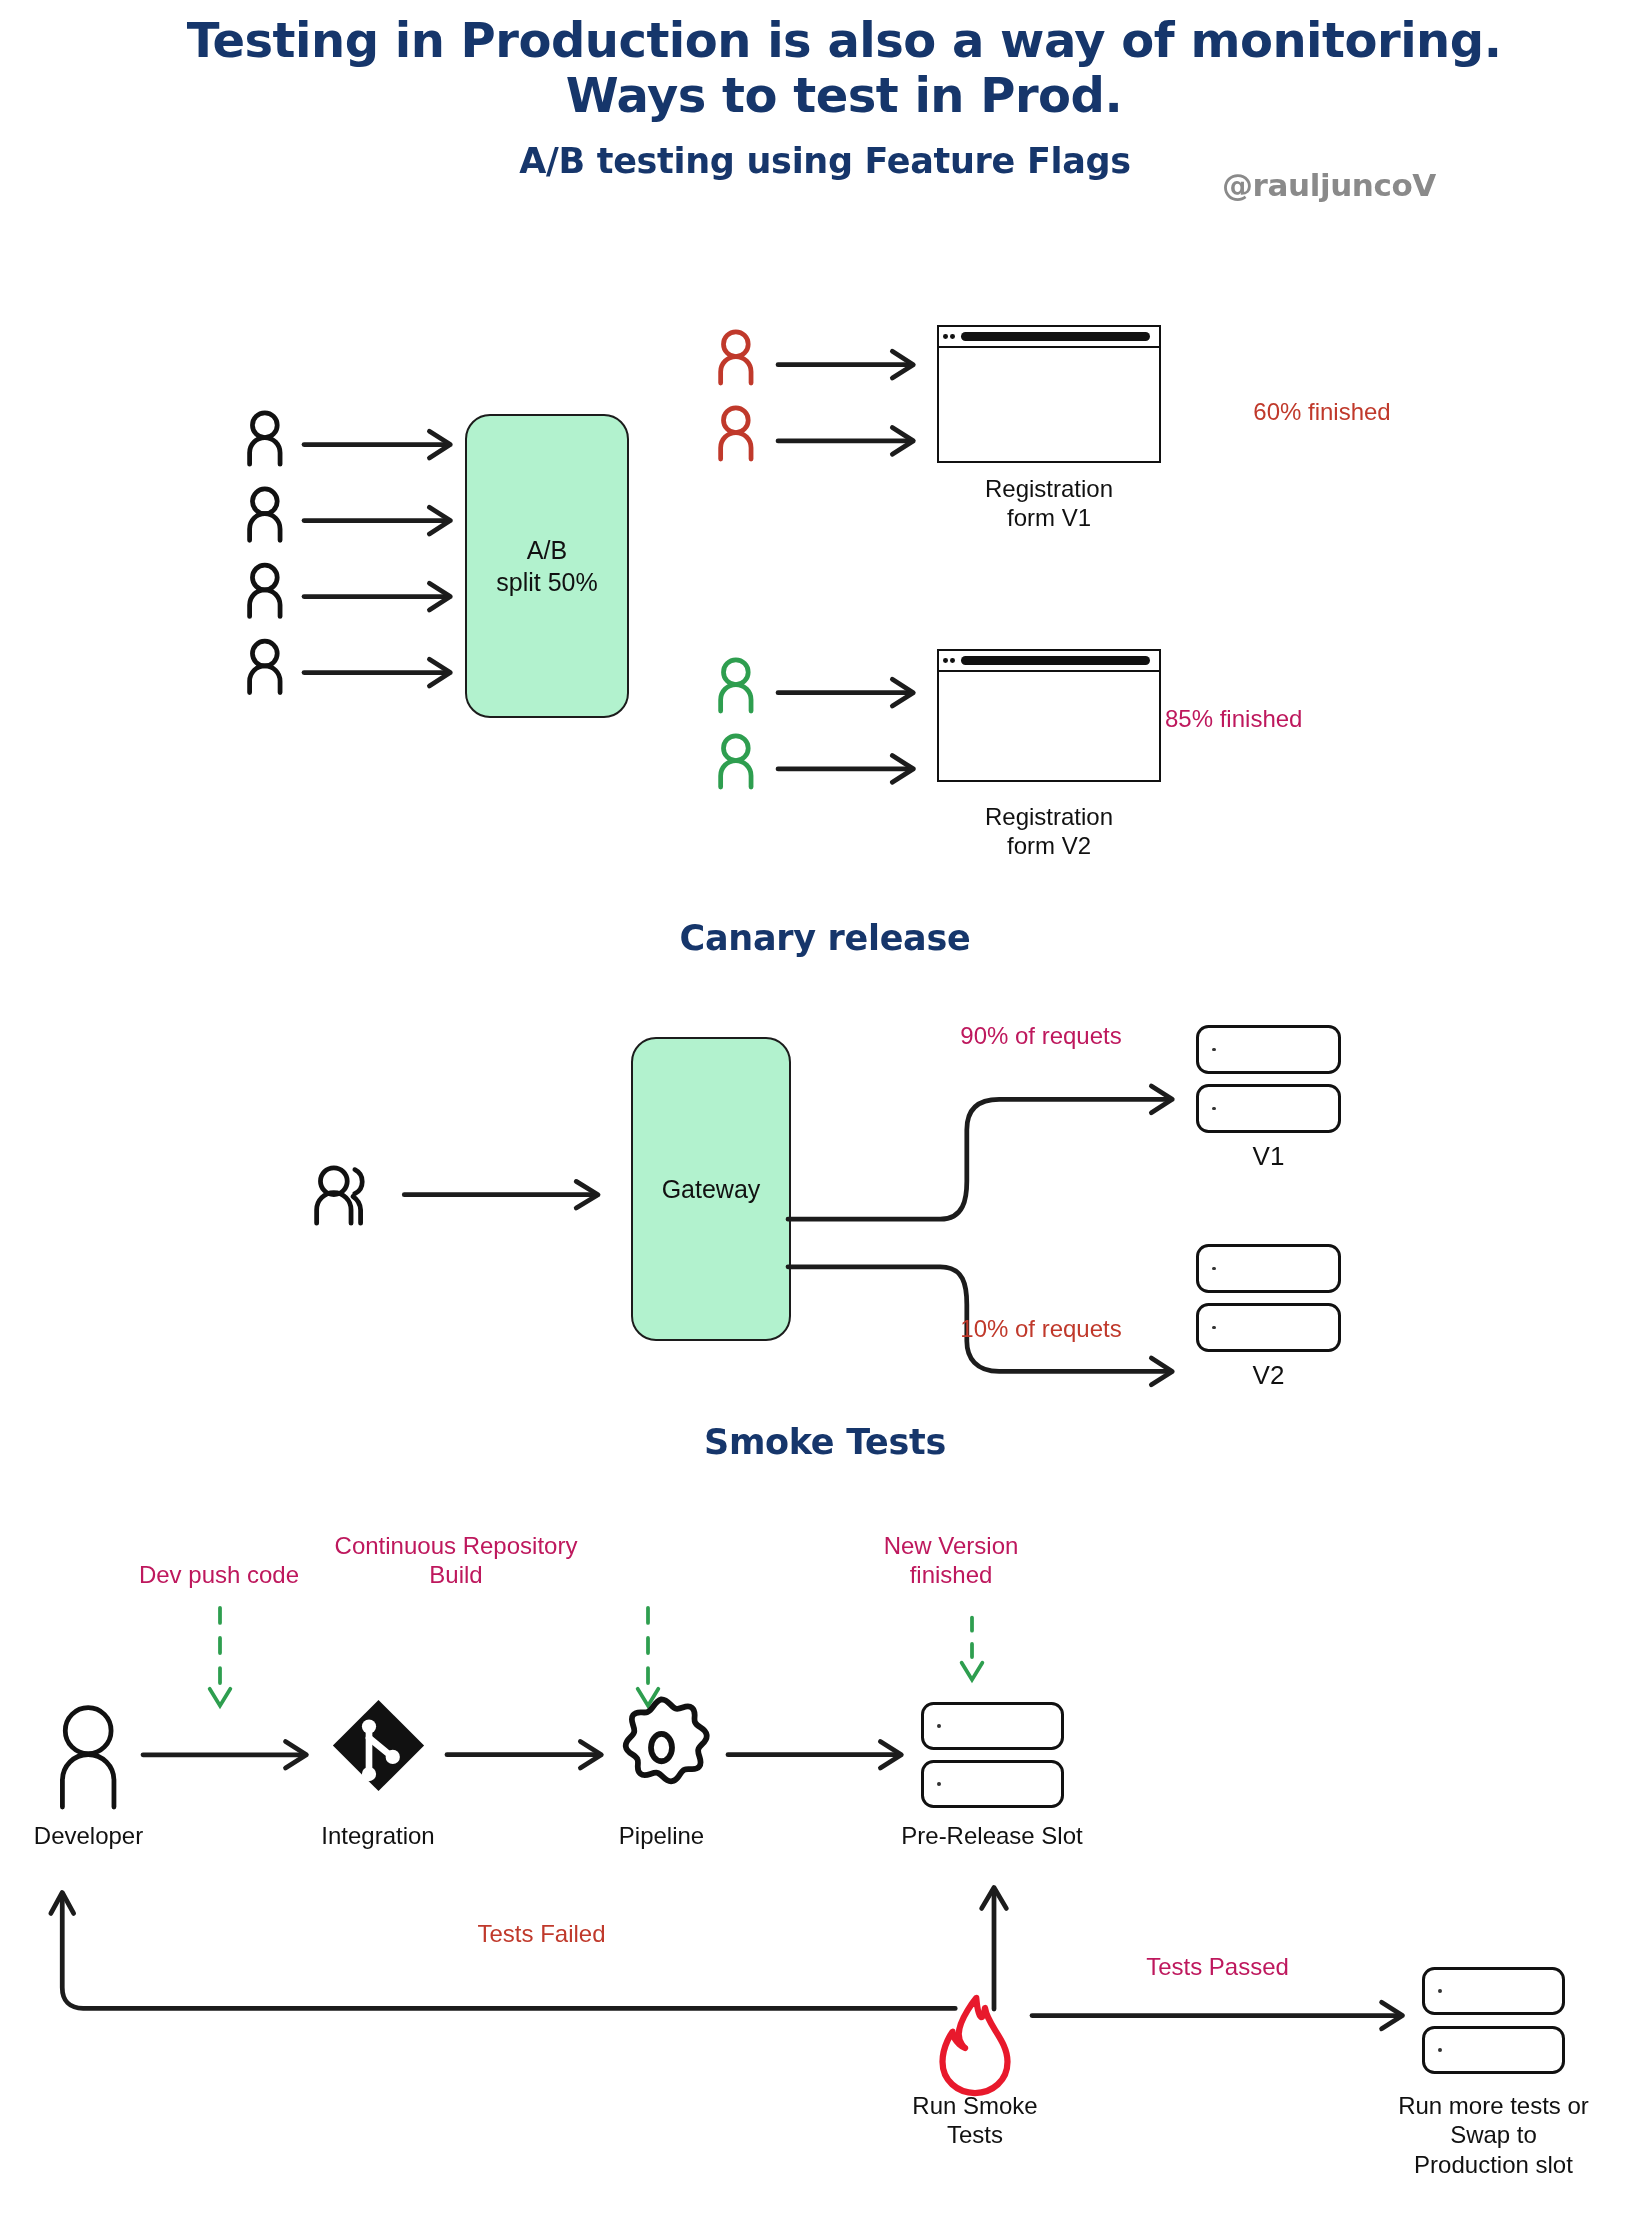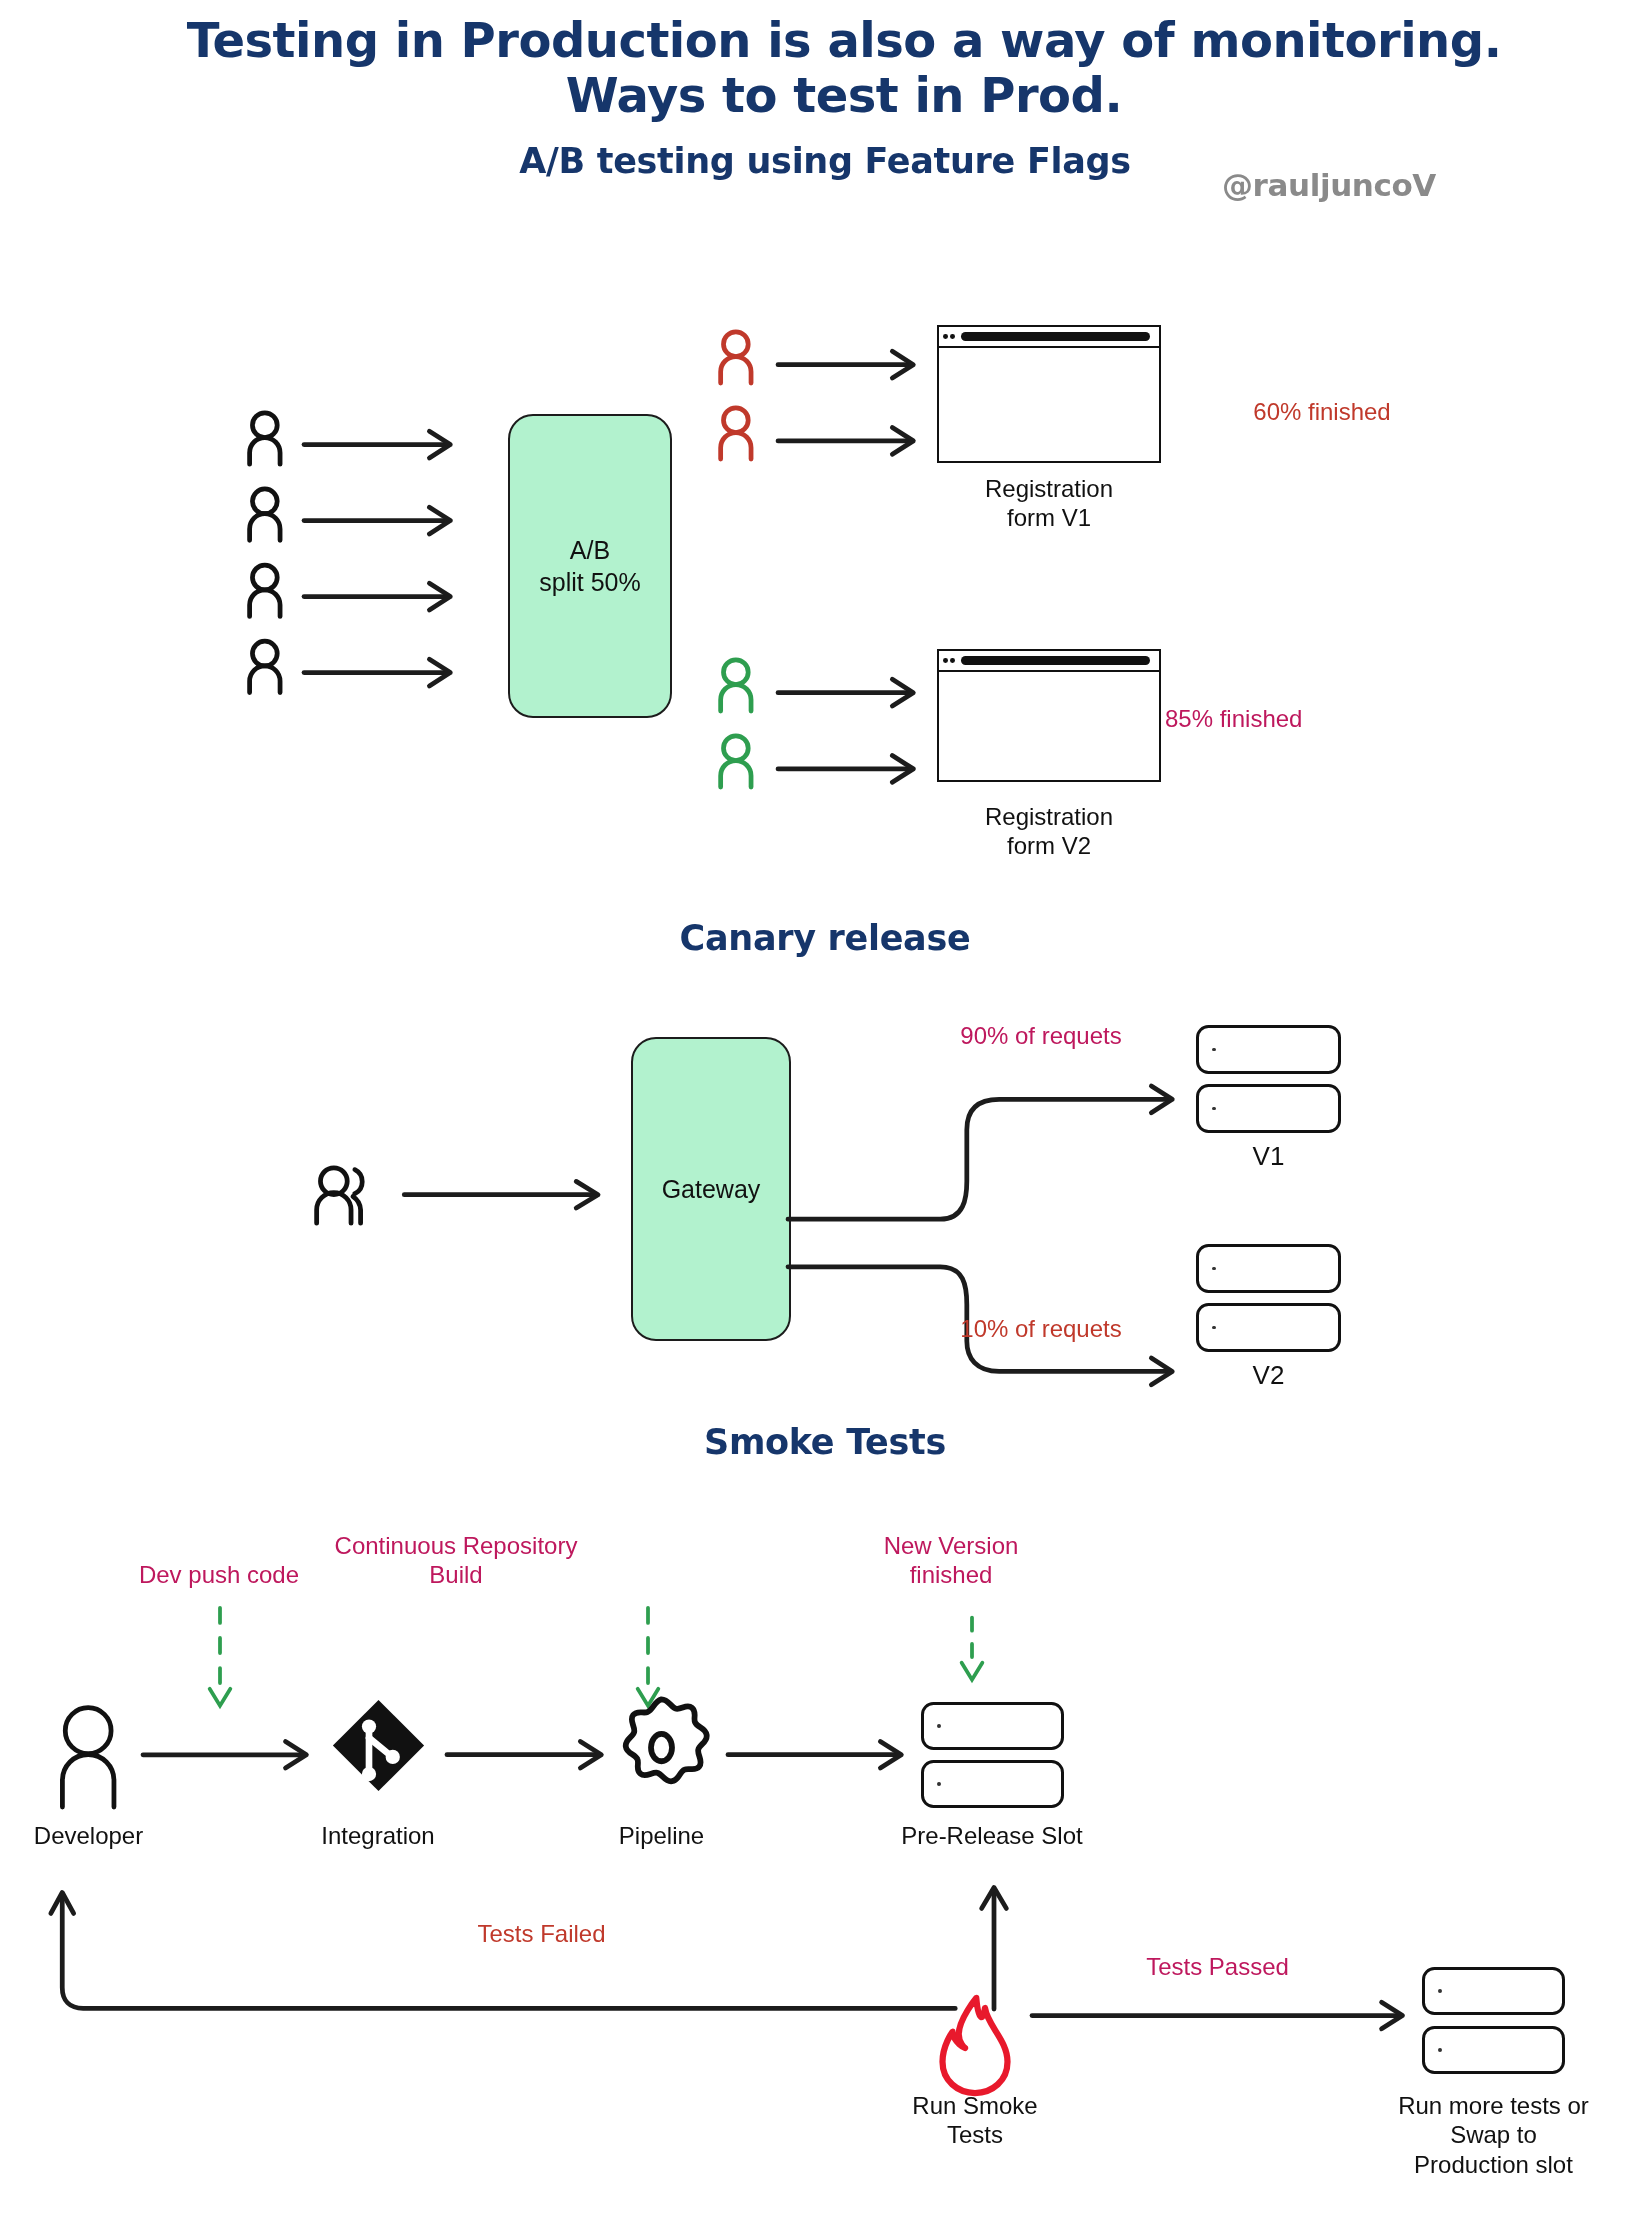--- a/index.html
+++ b/index.html
@@ -100,21 +100,21 @@
         <path d="M132 14 L154 28 L132 42"></path>
       <path d="M0 108 H150"></path>
         <path d="M132 94 L154 108 L132 122"></path>
       <path d="M0 188 H150"></path>
         <path d="M132 174 L154 188 L132 202"></path>
       <path d="M0 268 H150"></path>
         <path d="M132 254 L154 268 L132 282"></path>
     </g>
   </svg>
 
-  <div class="greenbox" style="left:508px;top:414px;width:164px;height:304px;">
+  <div class="greenbox" style="left:465px;top:414px;width:164px;height:304px;">
     <span class="boxtext" style="position:static;">A/B
 split 50%</span>
   </div>
 
   <svg class="abs" style="left:709px;top:328px;" width="67" height="171" viewBox="0 0 70 180">
     <g stroke="#c0392b" stroke-width="5" fill="none" stroke-linecap="round">
       <circle cx="28" cy="17" r="13"></circle>
         <path d="M12 58 v-12 a16 16 0 0 1 32 0 v12"></path>
       <circle cx="28" cy="97" r="13"></circle>
         <path d="M12 138 v-12 a16 16 0 0 1 32 0 v12"></path>

